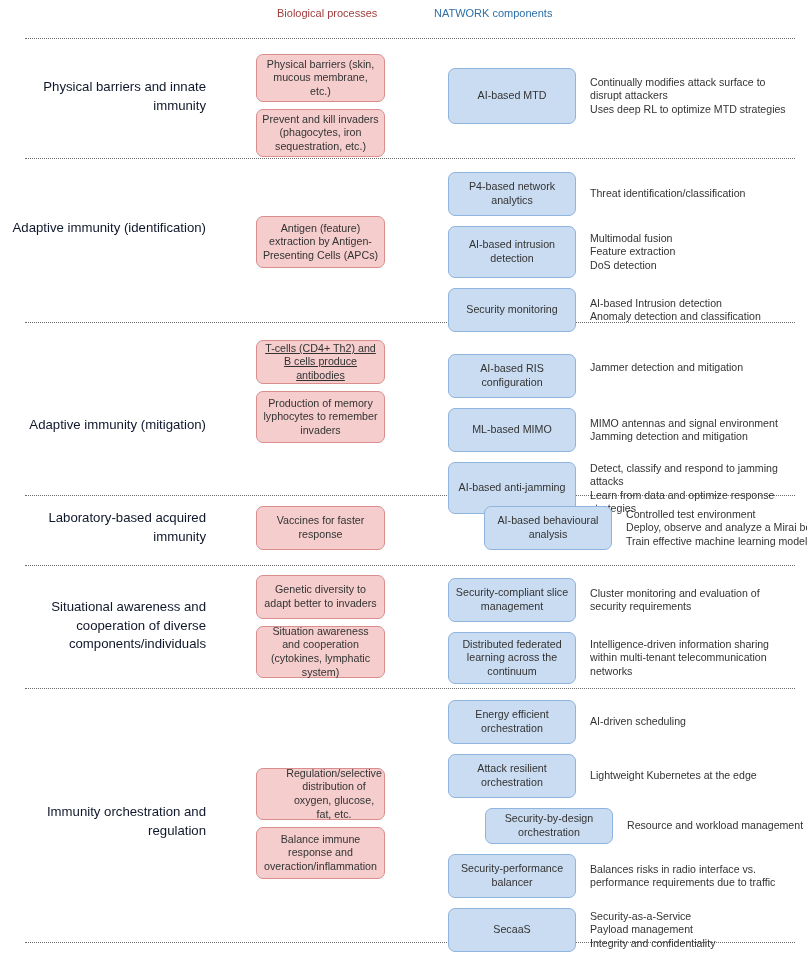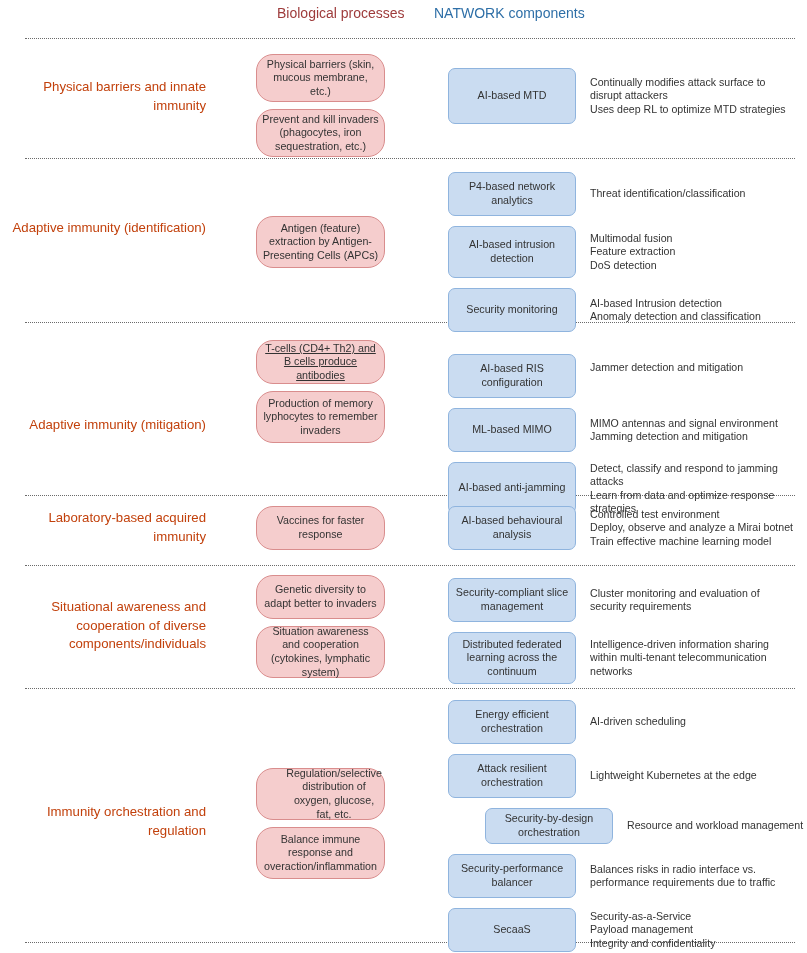--- a/index.html
+++ b/index.html
@@ -27,21 +27,21 @@
   .headers {
     position: absolute;
     top: 0;
     left: 0;
     width: 807px;
     height: 36px;
   }
   .col-header {
     position: absolute;
     top: 4px;
-    font-size: 14px;
+    font-size: 11px;
     line-height: 18px;
     white-space: nowrap;
   }
   .col-header.bio {
     left: 277px;
     color: #9e3b3b;
   }
   .col-header.net {
     left: 434px;
     color: #2e6fa7;
@@ -63,35 +63,35 @@
     width: 807px;
   }
 
   .row-label {
     position: absolute;
     left: 10px;
     width: 196px;
     text-align: right;
     font-size: 13.2px;
     line-height: 18.5px;
-    color: #c2410c;
+    color: #0f172a;
   }
 
   
   .bio-col {
     position: absolute;
     left: 256px;
     width: 129px;
   }
   .bio-box {
     box-sizing: border-box;
     width: 129px;
     background: #f5cdcd;
     border: 1px solid #d98d8d;
-    border-radius: 17px;
+    border-radius: 7px;
     color: #333333;
     font-size: 10.7px;
     line-height: 13.6px;
     text-align: center;
     display: flex;
     align-items: center;
     justify-content: center;
     padding: 4px 5px;
     margin-bottom: 7px;
   }
@@ -234,21 +234,21 @@
           </div>
         </div>
       </div>
       <div class="row" style="top: 495px; height: 70px;">
         <div class="row-label" style="top: 14px;">Laboratory-based acquired immunity</div>
         <div class="bio-col" style="top: 11px;">
           <div class="bio-box" style="height: 44px;">Vaccines for faster response</div>
         </div>
         <div class="net-col" style="top: 11px;">
           <div class="net-item">
-            <div class="net-box" style="height: 44px;">AI-based behavioural analysis</div>
+            <div class="net-box" style="height: 44px; margin-left: 36px;">AI-based behavioural analysis</div>
             <div class="net-desc">
               <span class="dline">Controlled test environment</span>
               <span class="dline">Deploy, observe and analyze a Mirai botnet</span>
               <span class="dline">Train effective machine learning model</span>
             </div>
           </div>
         </div>
       </div>
       <div class="row" style="top: 565px; height: 123px;">
         <div class="row-label" style="top: 33px;">Situational awareness and cooperation of diverse components/individuals</div>

